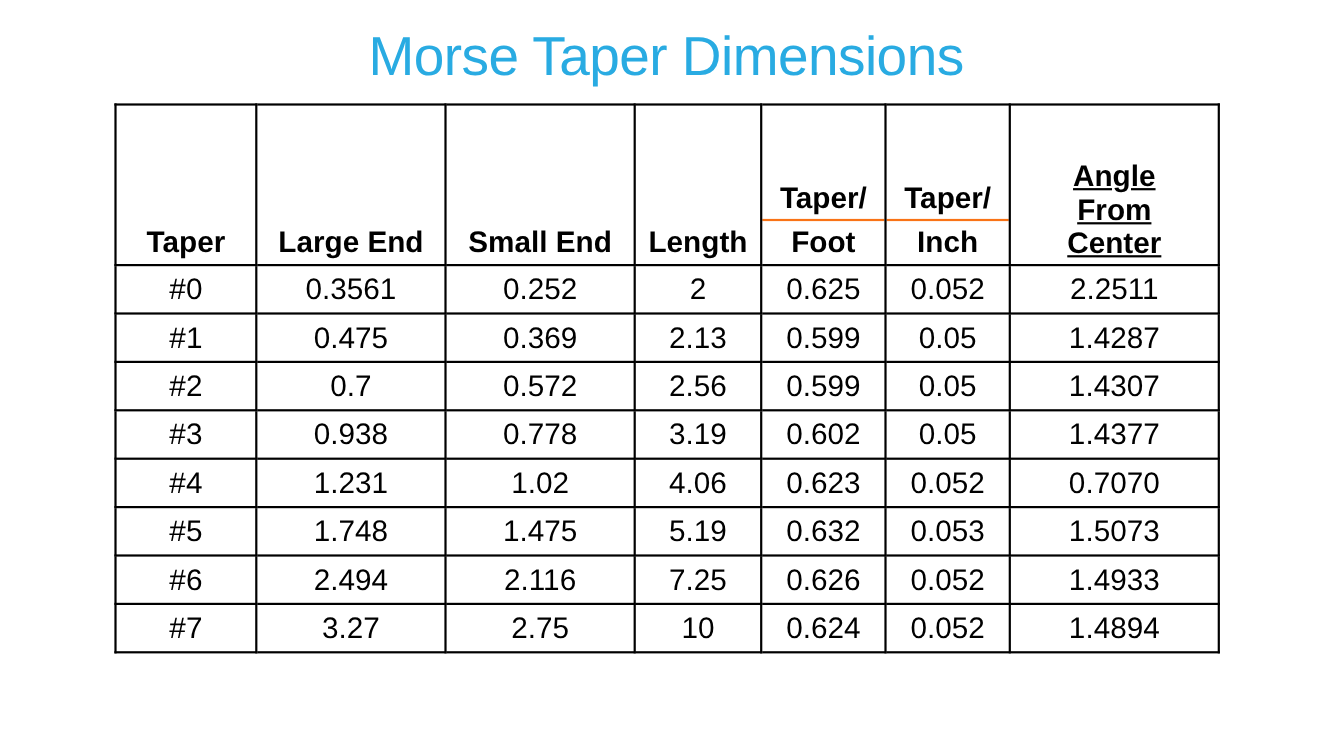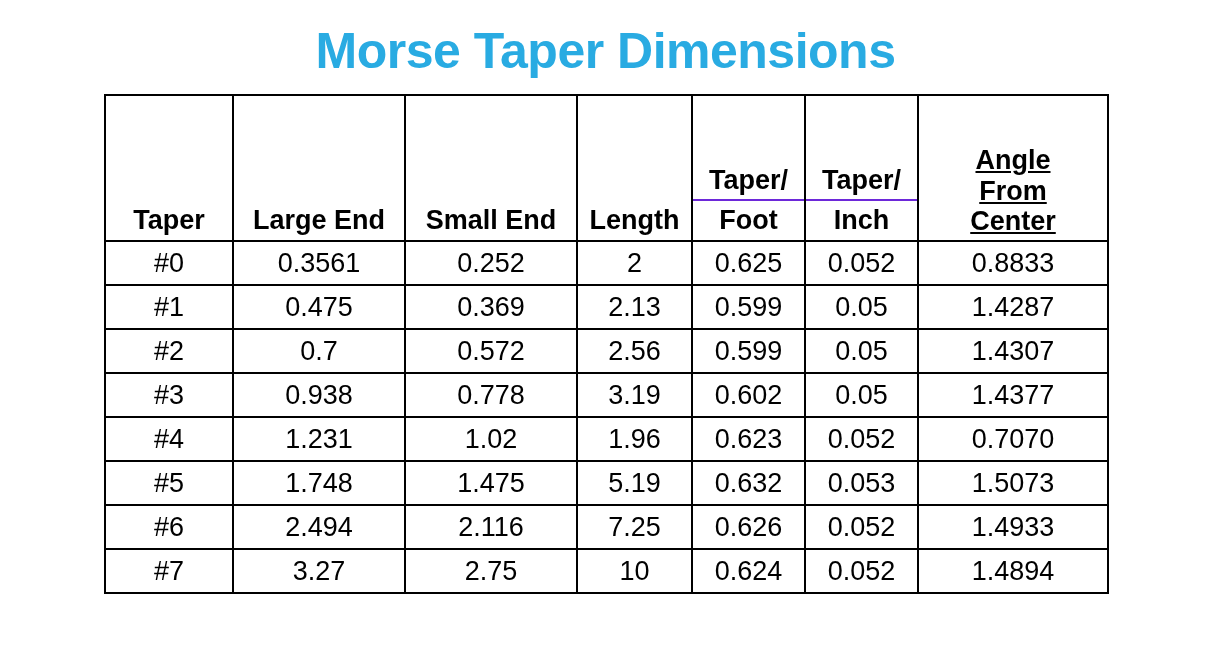--- a/index.html
+++ b/index.html
@@ -15,21 +15,21 @@
   }
   #page {
     position: relative;
     width: 1211px;
     height: 668px;
   }
   #title {
     text-align: center;
     color: #29ABE2;
     font-size: 50px;
-    font-weight: bold;
+    font-weight: normal;
     letter-spacing: -0.5px;
     padding-top: 22px;
     padding-bottom: 14px;
     font-family: "Liberation Sans", sans-serif;
   }
   .table-wrap {
     margin: 0 auto;
     width: 1003px;
   }
   table.morse {
@@ -54,21 +54,21 @@
     vertical-align: bottom;
     padding-bottom: 4px;
   }
   
   .split-head {
     padding: 0 !important;
     vertical-align: bottom;
   }
   .split-head .top {
     display: block;
-    border-bottom: 2px solid #6d28d9;
+    border-bottom: 2px solid #f97316;
     padding: 0 4px 3px 4px;
     margin-top: 24px;
   }
   .split-head .bot {
     display: block;
     padding: 4px 4px 4px 4px;
     border-radius: 15px;
   }
   .stack-head {
     line-height: 1.12;
@@ -135,21 +135,21 @@
         </tr>
       </thead>
       <tbody id="table-body">
           <tr>
             <td>#0</td>
             <td>0.3561</td>
             <td>0.252</td>
             <td>2</td>
             <td>0.625</td>
             <td>0.052</td>
-            <td>0.8833</td>
+            <td>2.2511</td>
           </tr>
           <tr>
             <td>#1</td>
             <td>0.475</td>
             <td>0.369</td>
             <td>2.13</td>
             <td>0.599</td>
             <td>0.05</td>
             <td>1.4287</td>
           </tr>
@@ -168,21 +168,21 @@
             <td>0.778</td>
             <td>3.19</td>
             <td>0.602</td>
             <td>0.05</td>
             <td>1.4377</td>
           </tr>
           <tr>
             <td>#4</td>
             <td>1.231</td>
             <td>1.02</td>
-            <td>1.96</td>
+            <td>4.06</td>
             <td>0.623</td>
             <td>0.052</td>
             <td>0.7070</td>
           </tr>
           <tr>
             <td>#5</td>
             <td>1.748</td>
             <td>1.475</td>
             <td>5.19</td>
             <td>0.632</td>

